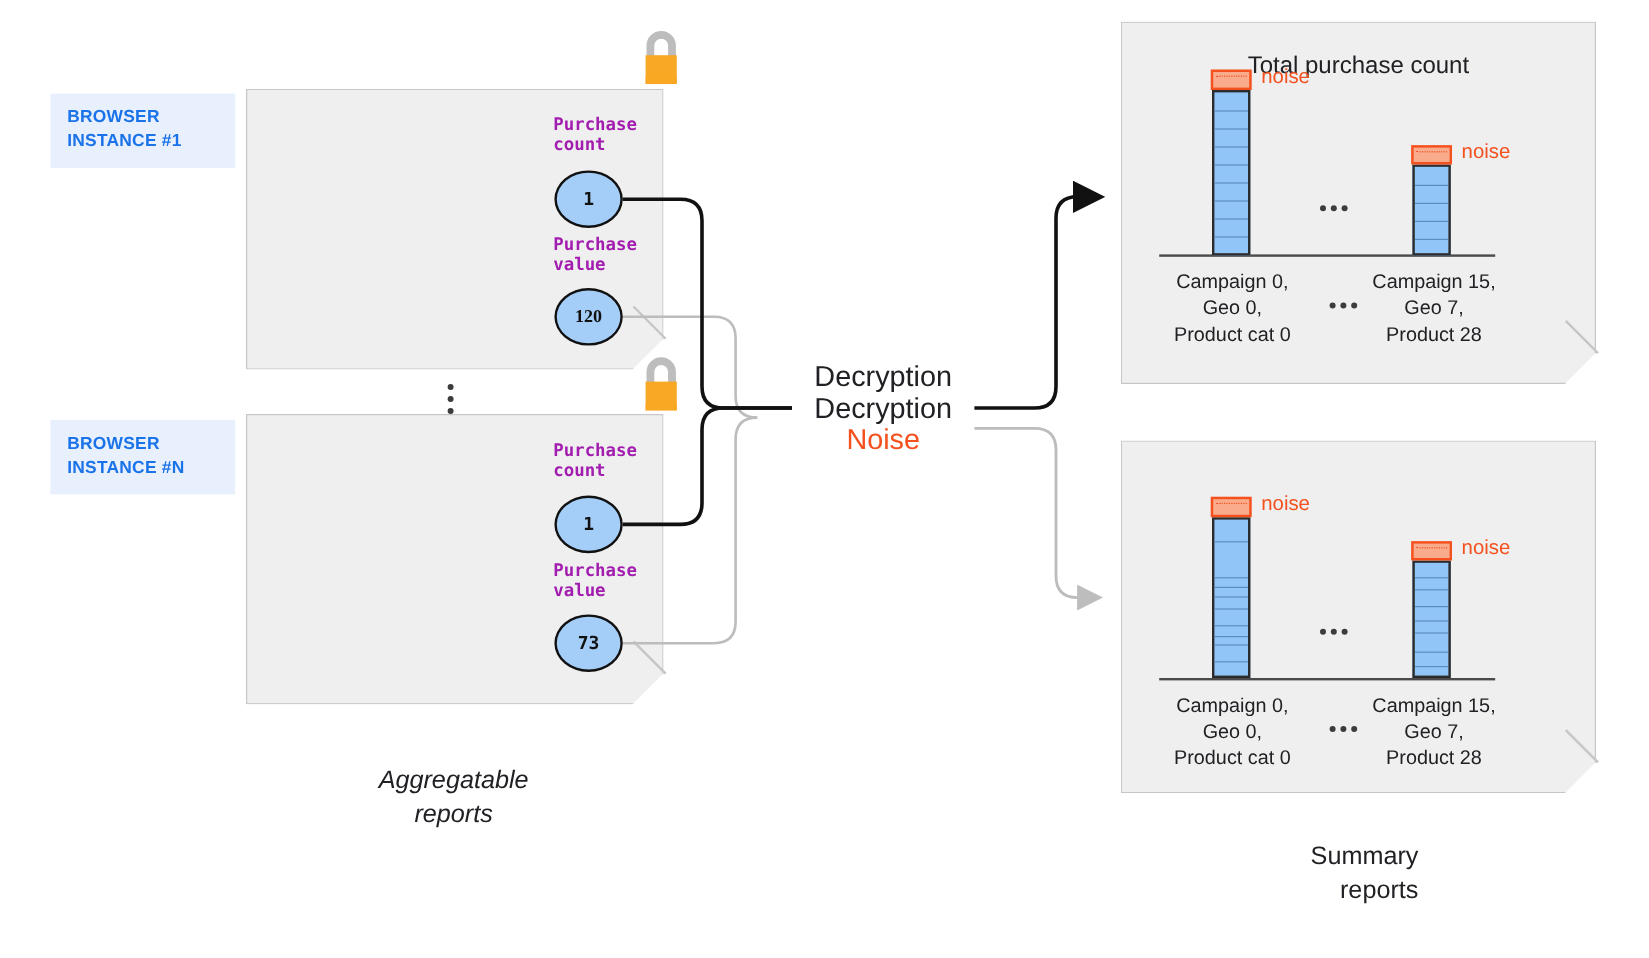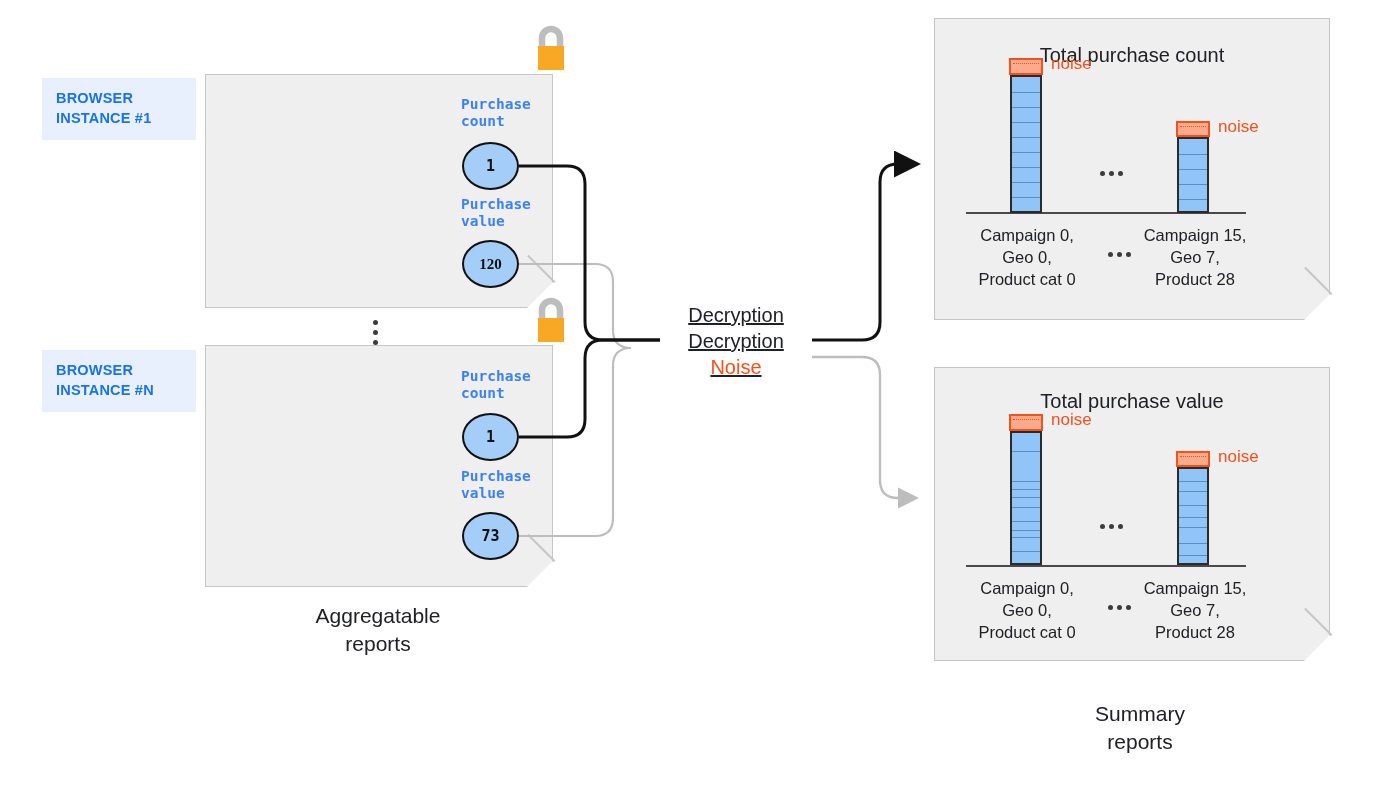--- a/index.html
+++ b/index.html
@@ -103,21 +103,21 @@
     justify-content: center;
   }
 
   
   .metric-label {
     position: absolute;
     font-family: "DejaVu Sans Mono", "Liberation Mono", monospace;
     font-size: 14.5px;
     font-weight: bold;
     line-height: 17px;
-    color: #3b82f6;
+    color: #a21caf;
     white-space: pre-line;
     z-index: 3;
   }
 
   
   .bubble {
     position: absolute;
     background: #a4cdf7;
     border: 2.4px solid #111111;
     border-radius: 50%;
@@ -147,26 +147,25 @@
     width: 5px; height: 5px;
     background: #3c3c3c;
     border-radius: 50%;
     display: block;
   }
 
   
   .process-text {
     position: absolute;
     text-align: center;
-    font-size: 20px;
+    font-size: 24px;
     line-height: 26px;
     color: #202124;
     z-index: 6;
     white-space: nowrap;
-    text-decoration: underline;
   }
   .process-text .noise { color: #f4511e; }
 
   
   .chart-title {
     position: absolute;
     width: 100%;
     text-align: center;
     font-size: 20px;
     color: #202124;
@@ -348,21 +347,21 @@
     <span class="chip yellow" style="min-width:36px;">17</span>
   </div>
   <div class="bubble" style="left:462px; top:512px; width:57px; height:48px;">73</div>
 
   <div class="process-text" style="left:660px; top:302px; width:152px;">
     <div>Decryption</div>
     <div>Decryption</div>
     <div class="noise">Noise</div>
   </div>
 
-  <div class="caption" style="left:280px; top:602px; width:196px;">Aggregatable
+  <div class="caption" style="left:280px; top:637px; width:196px;font-style:italic;">Aggregatable
 reports</div>
 
   <div class="panel folded abs" style="left:934px; top:18px; width:396px; height:302px;">
     <div class="panel-body"></div>
     <div class="panel-foldline"></div>
   </div>
 
   <div class="chart-title abs" style="left:934px; top:44px; width:396px;">Total purchase count</div>
 
   <div class="plot" style="left:934px; top:18px; width:396px; height:302px;">
@@ -412,21 +411,20 @@
     <div class="cat-label" style="left:188px; top:206px; width:146px;">Campaign 15,
 Geo 7,
 Product 28</div>
   </div>
 
   <div class="panel folded abs" style="left:934px; top:367px; width:396px; height:294px;">
     <div class="panel-body"></div>
     <div class="panel-foldline"></div>
   </div>
 
-  <div class="chart-title abs" style="left:934px; top:390px; width:396px;">Total purchase value</div>
 
   <div class="plot" style="left:934px; top:367px; width:396px; height:294px;">
 
     <div class="axis-line" style="left:32px; top:198px; width:280px;"></div>
 
     <div class="bar" style="left:76px; top:64px; width:32px; height:134px;">
       <div class="seg" style="top:18px;"></div>
       <div class="seg" style="top:48px;"></div>
       <div class="seg" style="top:56px;"></div>
       <div class="seg" style="top:64px;"></div>
@@ -467,16 +465,16 @@
     <div class="hdots" style="left:174px; top:238px;">
       <i></i>
         <i></i>
         <i></i>
     </div>
     <div class="cat-label" style="left:188px; top:210px; width:146px;">Campaign 15,
 Geo 7,
 Product 28</div>
   </div>
 
-  <div class="caption" style="left:1040px; top:700px; width:200px;">Summary
+  <div class="caption" style="left:982px; top:700px; width:200px;text-align:right;">Summary
 reports</div>
 
 </div>
 
 </body></html>

